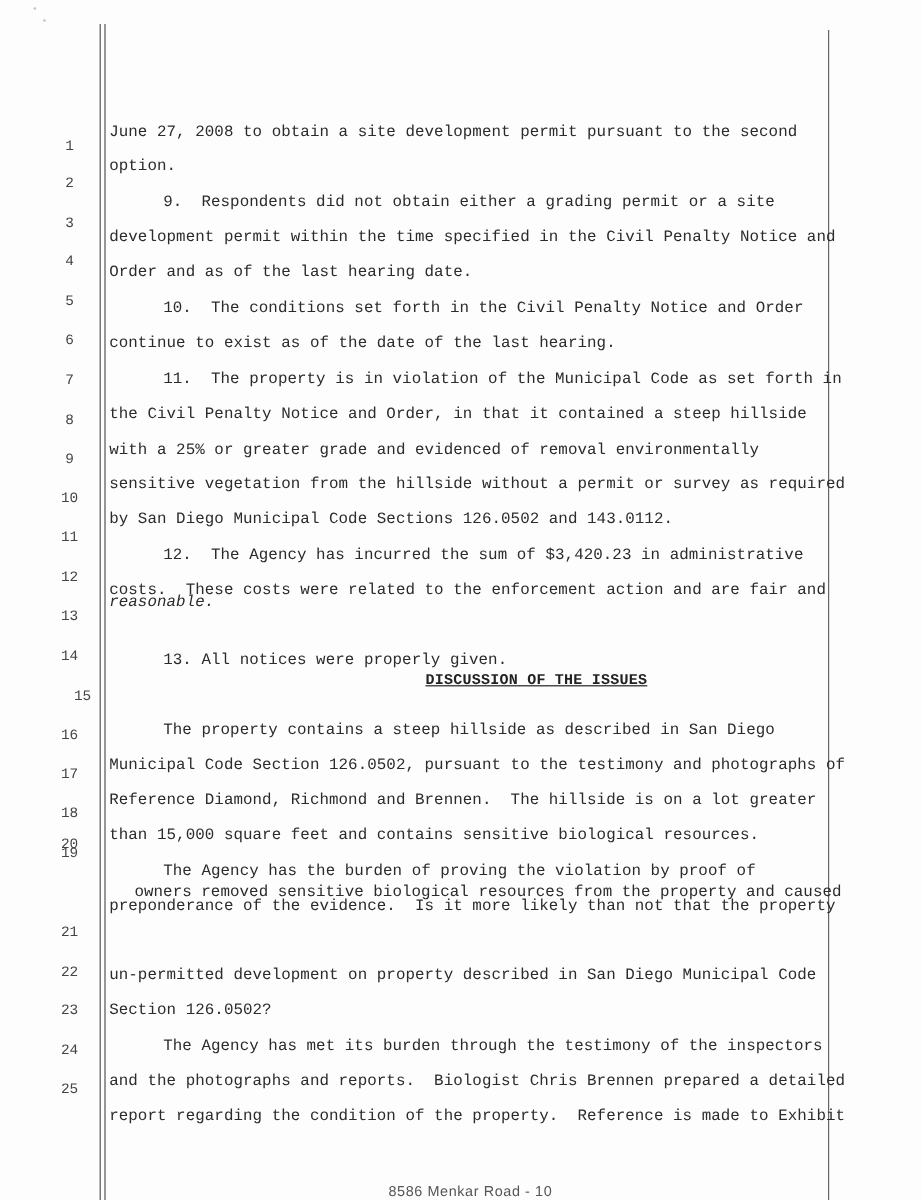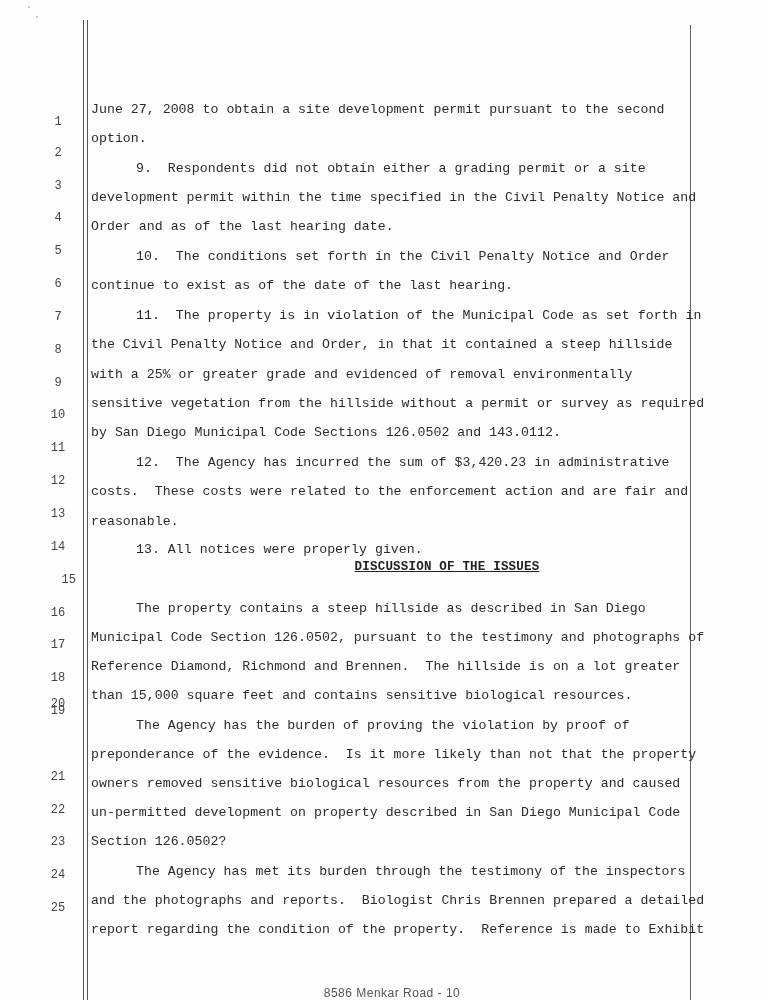--- a/index.html
+++ b/index.html
@@ -131,32 +131,32 @@
   <div class="text-line" style="top:219px;">Order and as of the last hearing date.</div>
   <div class="text-line indent" style="top:249px;">10.  The conditions set forth in the Civil Penalty Notice and Order</div>
   <div class="text-line" style="top:278px;">continue to exist as of the date of the last hearing.</div>
   <div class="text-line indent" style="top:308px;">11.  The property is in violation of the Municipal Code as set forth in</div>
   <div class="text-line" style="top:337px;">the Civil Penalty Notice and Order, in that it contained a steep hillside</div>
   <div class="text-line" style="top:367px;">with a 25% or greater grade and evidenced of removal environmentally</div>
   <div class="text-line" style="top:396px;">sensitive vegetation from the hillside without a permit or survey as required</div>
   <div class="text-line" style="top:425px;">by San Diego Municipal Code Sections 126.0502 and 143.0112.</div>
   <div class="text-line indent" style="top:455px;">12.  The Agency has incurred the sum of $3,420.23 in administrative</div>
   <div class="text-line" style="top:484px;">costs.  These costs were related to the enforcement action and are fair and</div>
-  <div class="text-line" style="top:514px;">reasonable.</div>
+  <div class="text-line" style="top:494px;font-style:italic;">reasonable.</div>
   <div class="text-line indent" style="top:542px;">13. All notices were properly given.</div>
 
   <div class="heading" style="top:560px;padding-left:33px;"><span>DISCUSSION OF THE ISSUES</span></div>
 
   <div class="text-line indent" style="top:601px;">The property contains a steep hillside as described in San Diego</div>
   <div class="text-line" style="top:630px;">Municipal Code Section 126.0502, pursuant to the testimony and photographs of</div>
   <div class="text-line" style="top:659px;">Reference Diamond, Richmond and Brennen.  The hillside is on a lot greater</div>
   <div class="text-line" style="top:688px;">than 15,000 square feet and contains sensitive biological resources.</div>
   <div class="text-line indent" style="top:718px;">The Agency has the burden of proving the violation by proof of</div>
   <div class="text-line" style="top:747px;">preponderance of the evidence.  Is it more likely than not that the property</div>
-  <div class="text-line" style="top:776px;">owners removed sensitive biological resources from the property and caused</div>
+  <div class="text-line" style="top:736px;margin-left:21px;">owners removed sensitive biological resources from the property and caused</div>
   <div class="text-line" style="top:805px;">un-permitted development on property described in San Diego Municipal Code</div>
   <div class="text-line" style="top:834px;">Section 126.0502?</div>
   <div class="text-line indent" style="top:864px;">The Agency has met its burden through the testimony of the inspectors</div>
   <div class="text-line" style="top:893px;">and the photographs and reports.  Biologist Chris Brennen prepared a detailed</div>
   <div class="text-line" style="top:922px;text-align:center;">report regarding the condition of the property.  Reference is made to Exhibit</div>
 
   <div class="footer">8586 Menkar Road - 10</div>
 </div>
 
 </body></html>

